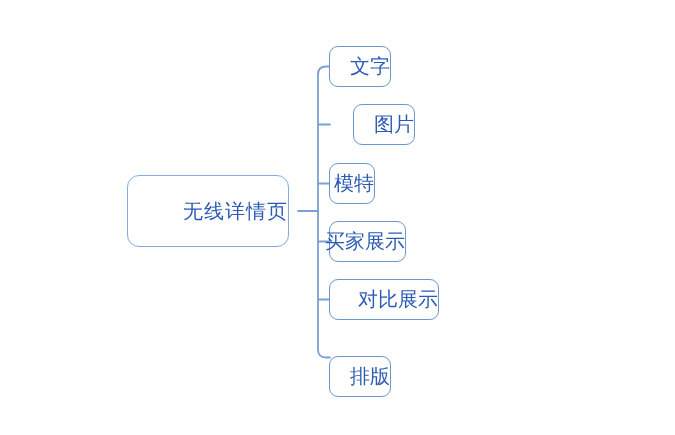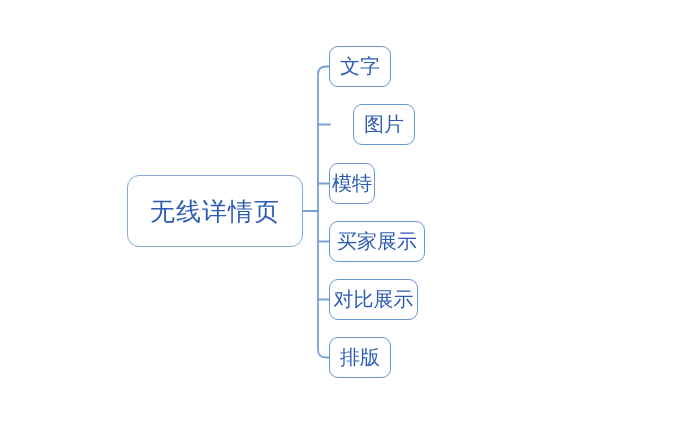--- a/index.html
+++ b/index.html
@@ -19,40 +19,40 @@
     position:relative;width:675px;height:435px;background:var(--bg);
   }
   .connectors{
     position:absolute;left:0;top:0;width:675px;height:435px;
     pointer-events:none;
   }
   .connectors path{
     fill:none;stroke:var(--line);stroke-width:1.8;stroke-linecap:round;
   }
   .node{
-    position:absolute;display:flex;align-items:center;justify-content:center;
+    position:absolute;display:flex;align-items:center;justify-content:flex-end;
     background:var(--bg);color:var(--text);box-sizing:border-box;
     white-space:nowrap;cursor:default;
   }
   .node-root{
-    left:127px;top:175px;width:176px;height:72px;
+    left:127px;top:175px;width:162px;height:72px;
     border:1.6px solid var(--root-border);border-radius:12px;
-    font-size:25px;letter-spacing:1px;
+    font-size:20px;letter-spacing:1px;
   }
   .node-child{
     height:41px;left:329px;
     border:1.6px solid var(--border);border-radius:9px;
     font-size:20px;
   }
   .node-child.c0{top:46px;width:62px;}
   .node-child.c1{top:104px;width:62px;margin-left:24px;}
   .node-child.c2{top:163px;width:46px;}
-  .node-child.c3{top:221px;width:96px;}
-  .node-child.c4{top:279px;width:89px;}
-  .node-child.c5{top:337px;width:62px;border-radius:9px;}
+  .node-child.c3{top:221px;width:77px;}
+  .node-child.c4{top:279px;width:110px;}
+  .node-child.c5{top:356px;width:62px;border-radius:9px;}
   .node-label{pointer-events:none;}
 </style>
 </head>
 <body>
 
 <div class="canvas">
 
   <svg class="connectors" viewBox="0 0 675 435" xmlns="http://www.w3.org/2000/svg">
     <path d="M298,211 L318,211"></path>
     <path d="M330,66.5 L326,66.5 Q318,66.5 318,74.5 L318,349.5 Q318,357.5 326,357.5 L330,357.5"></path>

